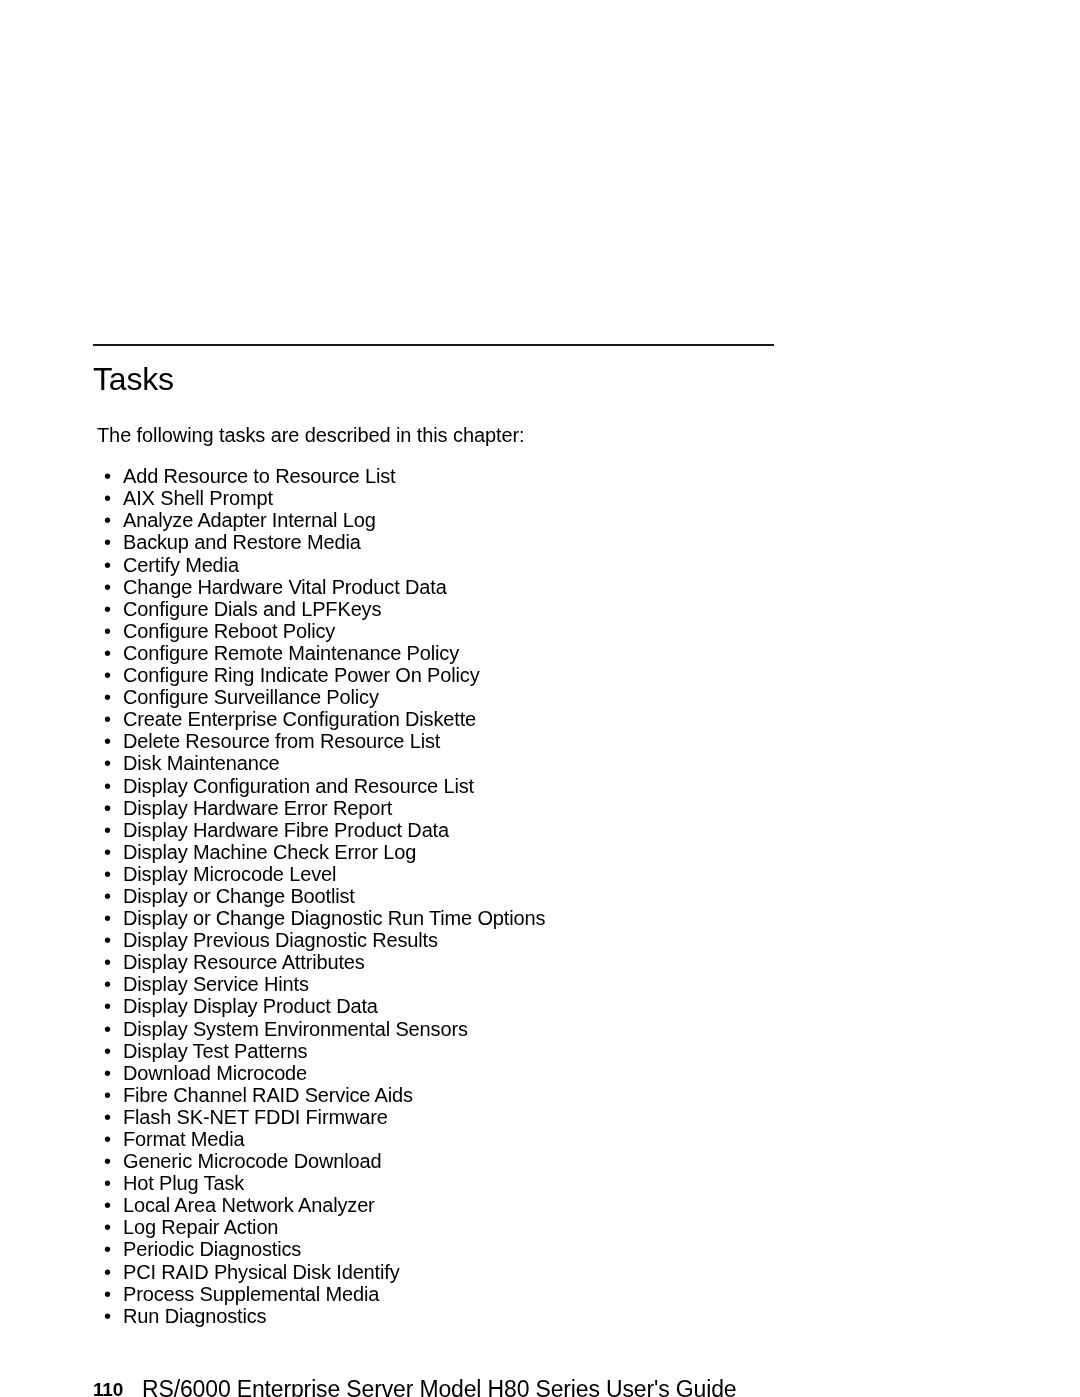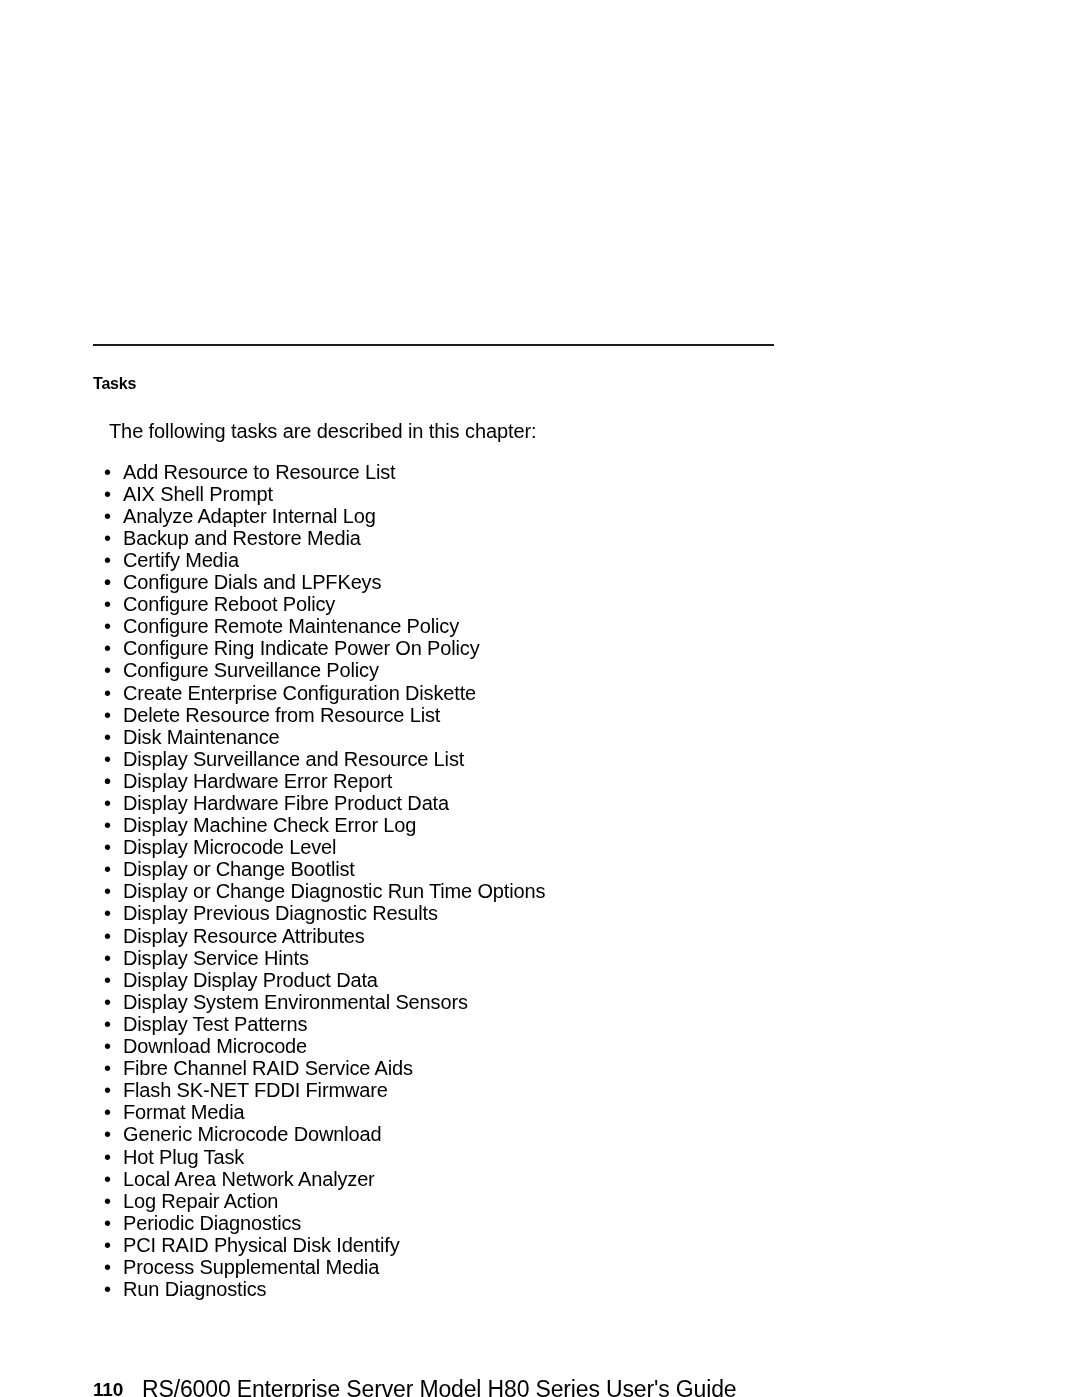--- a/index.html
+++ b/index.html
@@ -35,31 +35,31 @@
   }
 
   .section-rule {
     width: 681px;
     height: 0;
     border-top: 2px solid #1a1a1a;
     margin: 0 0 0 0;
   }
 
   .section-heading {
-    font-size: 16px;
-    font-weight: bold;
+    font-size: 32px;
+    font-weight: normal;
     letter-spacing: -0.2px;
-    margin: 29px 0 0 0;
+    margin: 16px 0 0 0;
     line-height: 1.1;
   }
 
   .intro-paragraph {
     font-size: 20px;
     line-height: 1.25;
-    margin: 26px 0 0 16px;
+    margin: 26px 0 0 4px;
     letter-spacing: -0.1px;
   }
 
   .task-list {
     list-style: none;
     margin: 17px 0 0 0;
     padding: 0;
   }
 
   .task-list li {
@@ -112,30 +112,30 @@
     <h1 class="section-heading">Tasks</h1>
 
     <p class="intro-paragraph">The following tasks are described in this chapter:</p>
 
     <ul class="task-list">
         <li><span class="bullet">•</span><span>Add Resource to Resource List</span></li>
         <li><span class="bullet">•</span><span>AIX Shell Prompt</span></li>
         <li><span class="bullet">•</span><span>Analyze Adapter Internal Log</span></li>
         <li><span class="bullet">•</span><span>Backup and Restore Media</span></li>
         <li><span class="bullet">•</span><span>Certify Media</span></li>
-        <li><span class="bullet">•</span></li>
+        <li><span class="bullet">•</span><span>Change Hardware Vital Product Data</span></li>
         <li><span class="bullet">•</span><span>Configure Dials and LPFKeys</span></li>
         <li><span class="bullet">•</span><span>Configure Reboot Policy</span></li>
         <li><span class="bullet">•</span><span>Configure Remote Maintenance Policy</span></li>
         <li><span class="bullet">•</span><span>Configure Ring Indicate Power On Policy</span></li>
         <li><span class="bullet">•</span><span>Configure Surveillance Policy</span></li>
         <li><span class="bullet">•</span><span>Create Enterprise Configuration Diskette</span></li>
         <li><span class="bullet">•</span><span>Delete Resource from Resource List</span></li>
         <li><span class="bullet">•</span><span>Disk Maintenance</span></li>
-        <li><span class="bullet">•</span><span>Display Surveillance and Resource List</span></li>
+        <li><span class="bullet">•</span><span>Display Configuration and Resource List</span></li>
         <li><span class="bullet">•</span></li>
         <li><span class="bullet">•</span><span>Display Hardware Error Report</span></li>
         <li><span class="bullet">•</span><span>Display Hardware Fibre Product Data</span></li>
         <li><span class="bullet">•</span><span>Display Machine Check Error Log</span></li>
         <li><span class="bullet">•</span><span>Display Microcode Level</span></li>
         <li><span class="bullet">•</span><span>Display or Change Bootlist</span></li>
         <li><span class="bullet">•</span><span>Display or Change Diagnostic Run Time Options</span></li>
         <li><span class="bullet">•</span><span>Display Previous Diagnostic Results</span></li>
         <li><span class="bullet">•</span><span>Display Resource Attributes</span></li>
         <li><span class="bullet">•</span><span>Display Service Hints</span></li>

